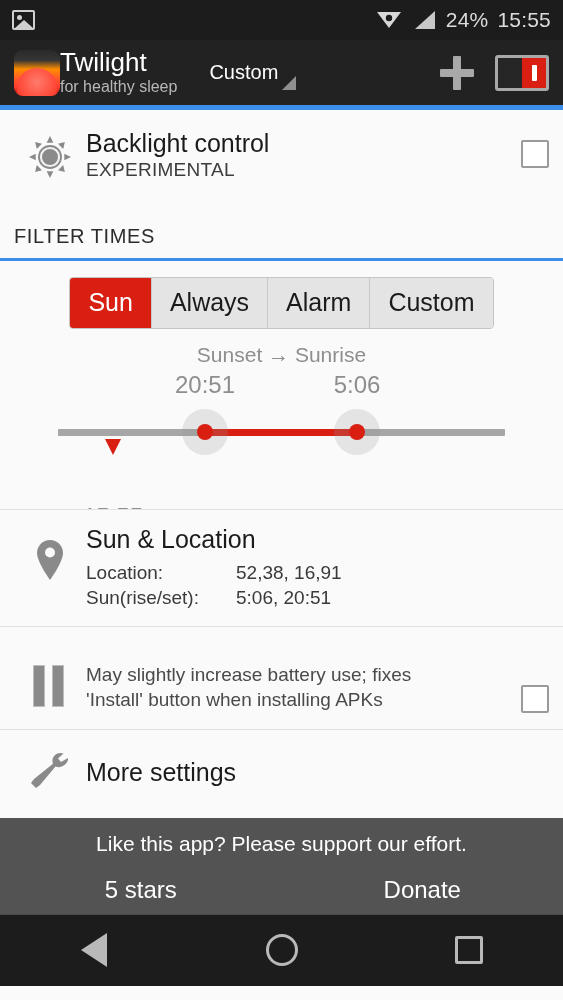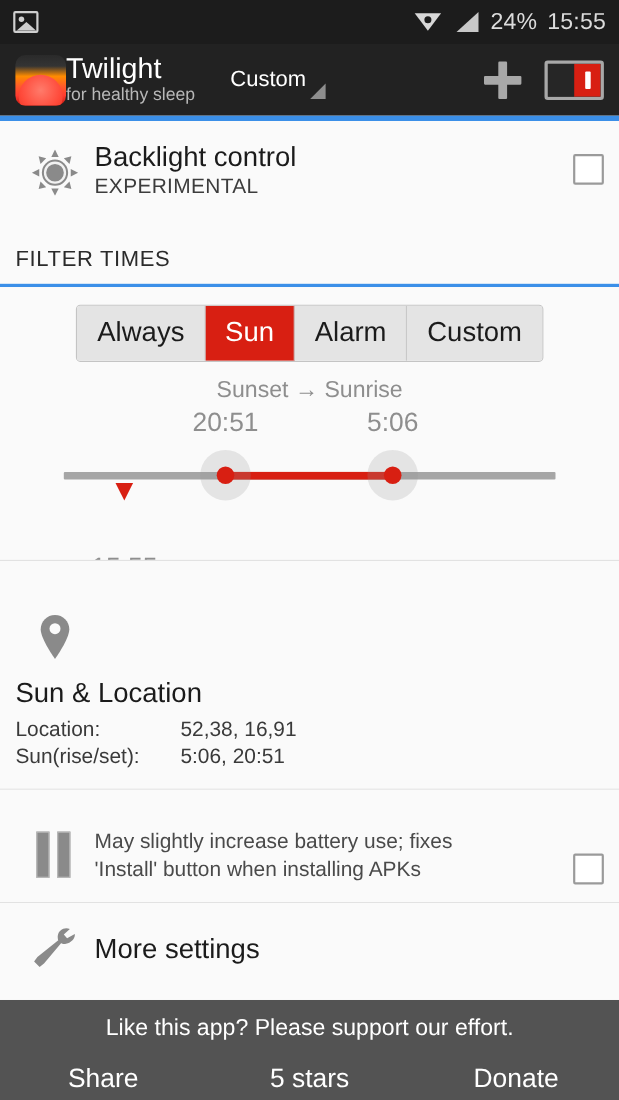--- a/index.html
+++ b/index.html
@@ -248,22 +248,22 @@
       <div class="checkbox" style="margin-top:12px;"></div>
     </div>
 
     <div class="section-head">
       <div class="section-head-text">FILTER TIMES</div>
     </div>
     <div class="section-rule"></div>
 
     <div class="seg-wrap">
       <div class="segmented">
+        <div class="seg active">Sun</div>
         <div class="seg">Always</div>
-        <div class="seg active">Sun</div>
         <div class="seg">Alarm</div>
         <div class="seg">Custom</div>
       </div>
     </div>
 
     <div class="slider-area">
       <div class="slider-caption">Sunset → Sunrise</div>
       <div class="slider-labels">
         <span id="lblStart" style="left: 205px;">20:51</span>
         <span id="lblEnd" style="left: 357px;">5:06</span>
@@ -275,21 +275,21 @@
         <div class="thumb-halo" id="haloEnd" style="left: 357px;"></div>
         <div class="thumb-dot" id="dotStart" style="left: 205px;"></div>
         <div class="thumb-dot" id="dotEnd" style="left: 357px;"></div>
         <div class="now-marker" id="nowMarker" style="left: 113px;"></div>
       </div>
       <div class="slider-foot">
         <span class="now-label" id="lblNow" style="left: 113px;">15:55</span>
       </div>
     </div>
 
-    <div class="row" style="padding-top:33px;padding-bottom:16px;border-top:1px solid #e2e2e2;flex-direction:column;">
+    <div class="row" style="padding-top:14px;padding-bottom:16px;border-top:1px solid #e2e2e2;">
       <div class="row-icon" style="padding-top:14px;">
         <svg class="pin-ico" viewBox="0 0 30 44">
           <path d="M15 2 C7.8 2 2 7.8 2 15 C2 24 15 42 15 42 C15 42 28 24 28 15 C28 7.8 22.2 2 15 2 Z" fill="#8a8a8a"></path>
           <circle cx="15" cy="14.5" r="5" fill="#fafafa"></circle>
         </svg>
       </div>
       <div class="row-body">
         <div class="row-title">Sun &amp; Location</div>
         <div class="kv" style="margin-top:6px;">
           <div class="kv-k">Location:</div>
@@ -323,21 +323,20 @@
       </div>
       <div class="row-body">
         <div class="row-title">More settings</div>
       </div>
     </div>
   </div>
 
   <div class="support">
     <div class="support-msg">Like this app? Please support our effort.</div>
     <div class="support-actions">
-      <div class="support-btn">Share</div>
       <div class="support-btn">5 stars</div>
       <div class="support-btn">Donate</div>
     </div>
   </div>
 
   <div class="navbar">
     <div class="nav-btn">
       <div class="nav-back"></div>
     </div>
     <div class="nav-btn">

